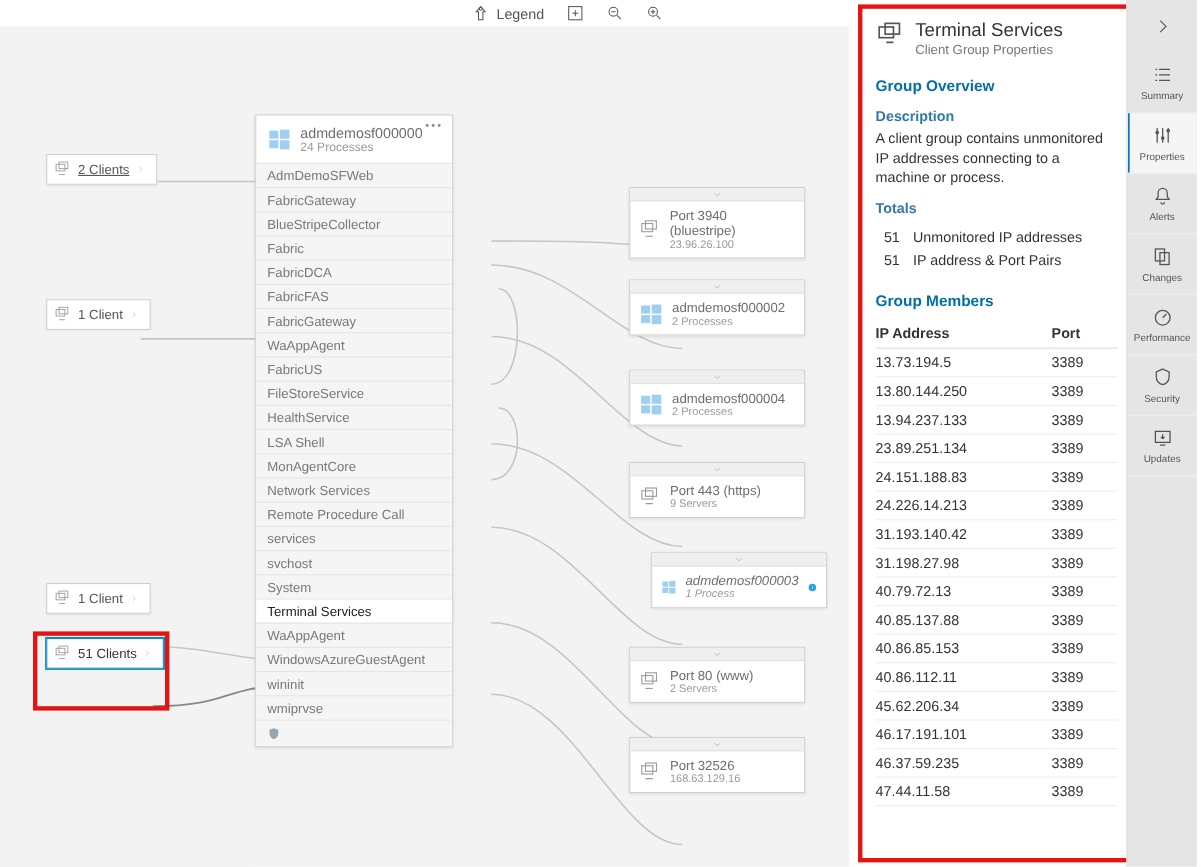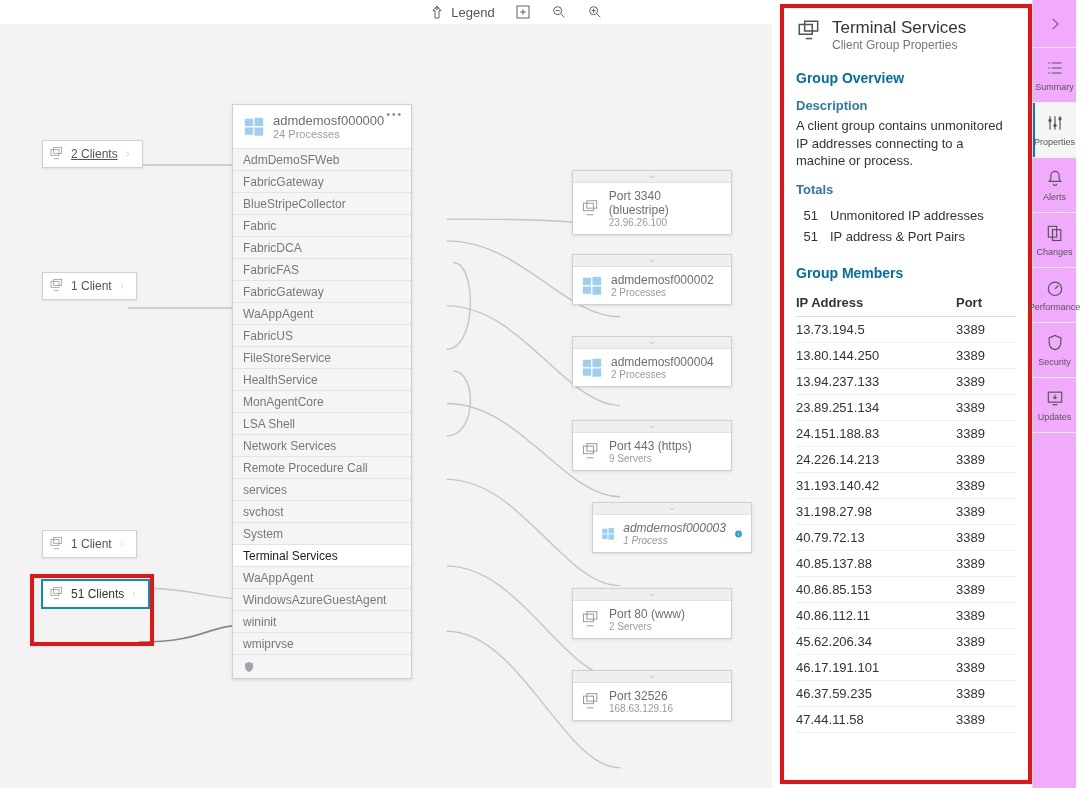--- a/index.html
+++ b/index.html
@@ -60,21 +60,21 @@
   .desc { font-size:13px; color:#333; margin-top:4px; line-height:1.35; }
   .totals { margin-top:8px; font-size:13px; color:#333; }
   .totals div { display:flex; gap:12px; padding:3px 0;}
   .totals .n { width:22px; text-align:right; }
   .tbl { width:100%; margin-top:8px; border-collapse:collapse; font-size:13px; color:#333; }
   .tbl th { text-align:left; font-weight:600; padding:6px 0 6px; border-bottom:1px solid #ddd; }
   .tbl th:last-child { text-align:left; width:60px; }
   .tbl td { padding:5px 0; border-bottom:1px solid #eee; }
 
   
-  .rail { position:absolute; top:0; right:16px; width:44px; bottom:0; background:#f0abfc; border-left:1px solid #e0e0e0; }
+  .rail { position:absolute; top:0; right:4px; width:64px; bottom:0; background:#e5e5e5; border-left:1px solid #e0e0e0; }
   .rail .collapse { height:48px; border-bottom:1px solid #e8e8e8; display:flex; align-items:center; justify-content:center; }
   .rail-item { height:55px; display:flex; flex-direction:column; align-items:center; justify-content:center; gap:4px; border-bottom:1px solid #eee; font-size:9px; color:#555; cursor:pointer; }
   .rail-item.active { background:#f5f5f5; box-shadow: inset 2px 0 0 #0078d4; }
   .rail-ico { width:20px; height:20px; }
 
   
   .stk { stroke:#555; stroke-width:1.4; fill:none; }
   .stklite { stroke:#9a9a9a; stroke-width:1.2; fill:none; }
   .fill555 { fill:#555; }
 
@@ -204,22 +204,22 @@
         <div class="proc">FabricGateway</div>
         <div class="proc">BlueStripeCollector</div>
         <div class="proc">Fabric</div>
         <div class="proc">FabricDCA</div>
         <div class="proc">FabricFAS</div>
         <div class="proc">FabricGateway</div>
         <div class="proc">WaAppAgent</div>
         <div class="proc">FabricUS</div>
         <div class="proc">FileStoreService</div>
         <div class="proc">HealthService</div>
+        <div class="proc">LSA Shell</div>
         <div class="proc">MonAgentCore</div>
-        <div class="proc">LSA Shell</div>
         <div class="proc">Network Services</div>
         <div class="proc">Remote Procedure Call</div>
         <div class="proc">services</div>
         <div class="proc">svchost</div>
         <div class="proc">System</div>
         <div class="proc selected">Terminal Services</div>
         <div class="proc">WaAppAgent</div>
         <div class="proc">WindowsAzureGuestAgent</div>
         <div class="proc">wininit</div>
         <div class="proc">wmiprvse</div>
@@ -238,21 +238,21 @@
             <path class="stklite" d="M6 3l6 5 6-5"></path>
           </svg>
         </div>
     <div class="rbody">
           <svg width="20" height="20" viewBox="0 0 24 24">
             <rect class="stklite" x="3" y="5" width="12" height="9"></rect>
             <rect class="stklite" x="7" y="2" width="12" height="9"></rect>
             <path class="stklite" d="M7 19h8"></path>
           </svg>
           <div>
-            <div class="rtitle">Port 3340 (bluestripe)</div>
+            <div class="rtitle">Port 3940 (bluestripe)</div>
             <div class="rsub">23.96.26.100</div>
           </div>
         </div>
       </div>
       <div class="rnode" style="top: 230px; left: 572px;">
         <div class="rhead">
           <svg class="chev" viewBox="0 0 24 12">
             <path class="stklite" d="M6 3l6 5 6-5"></path>
           </svg>
         </div>

